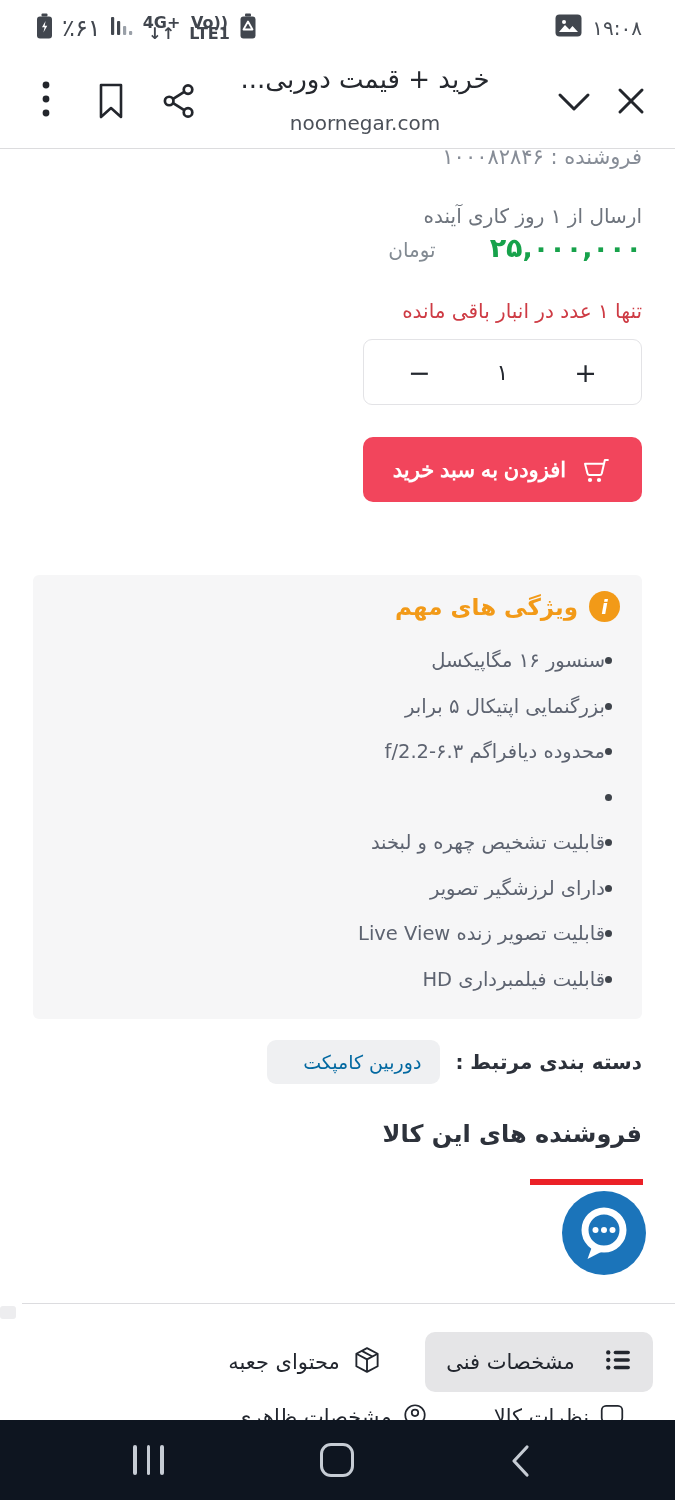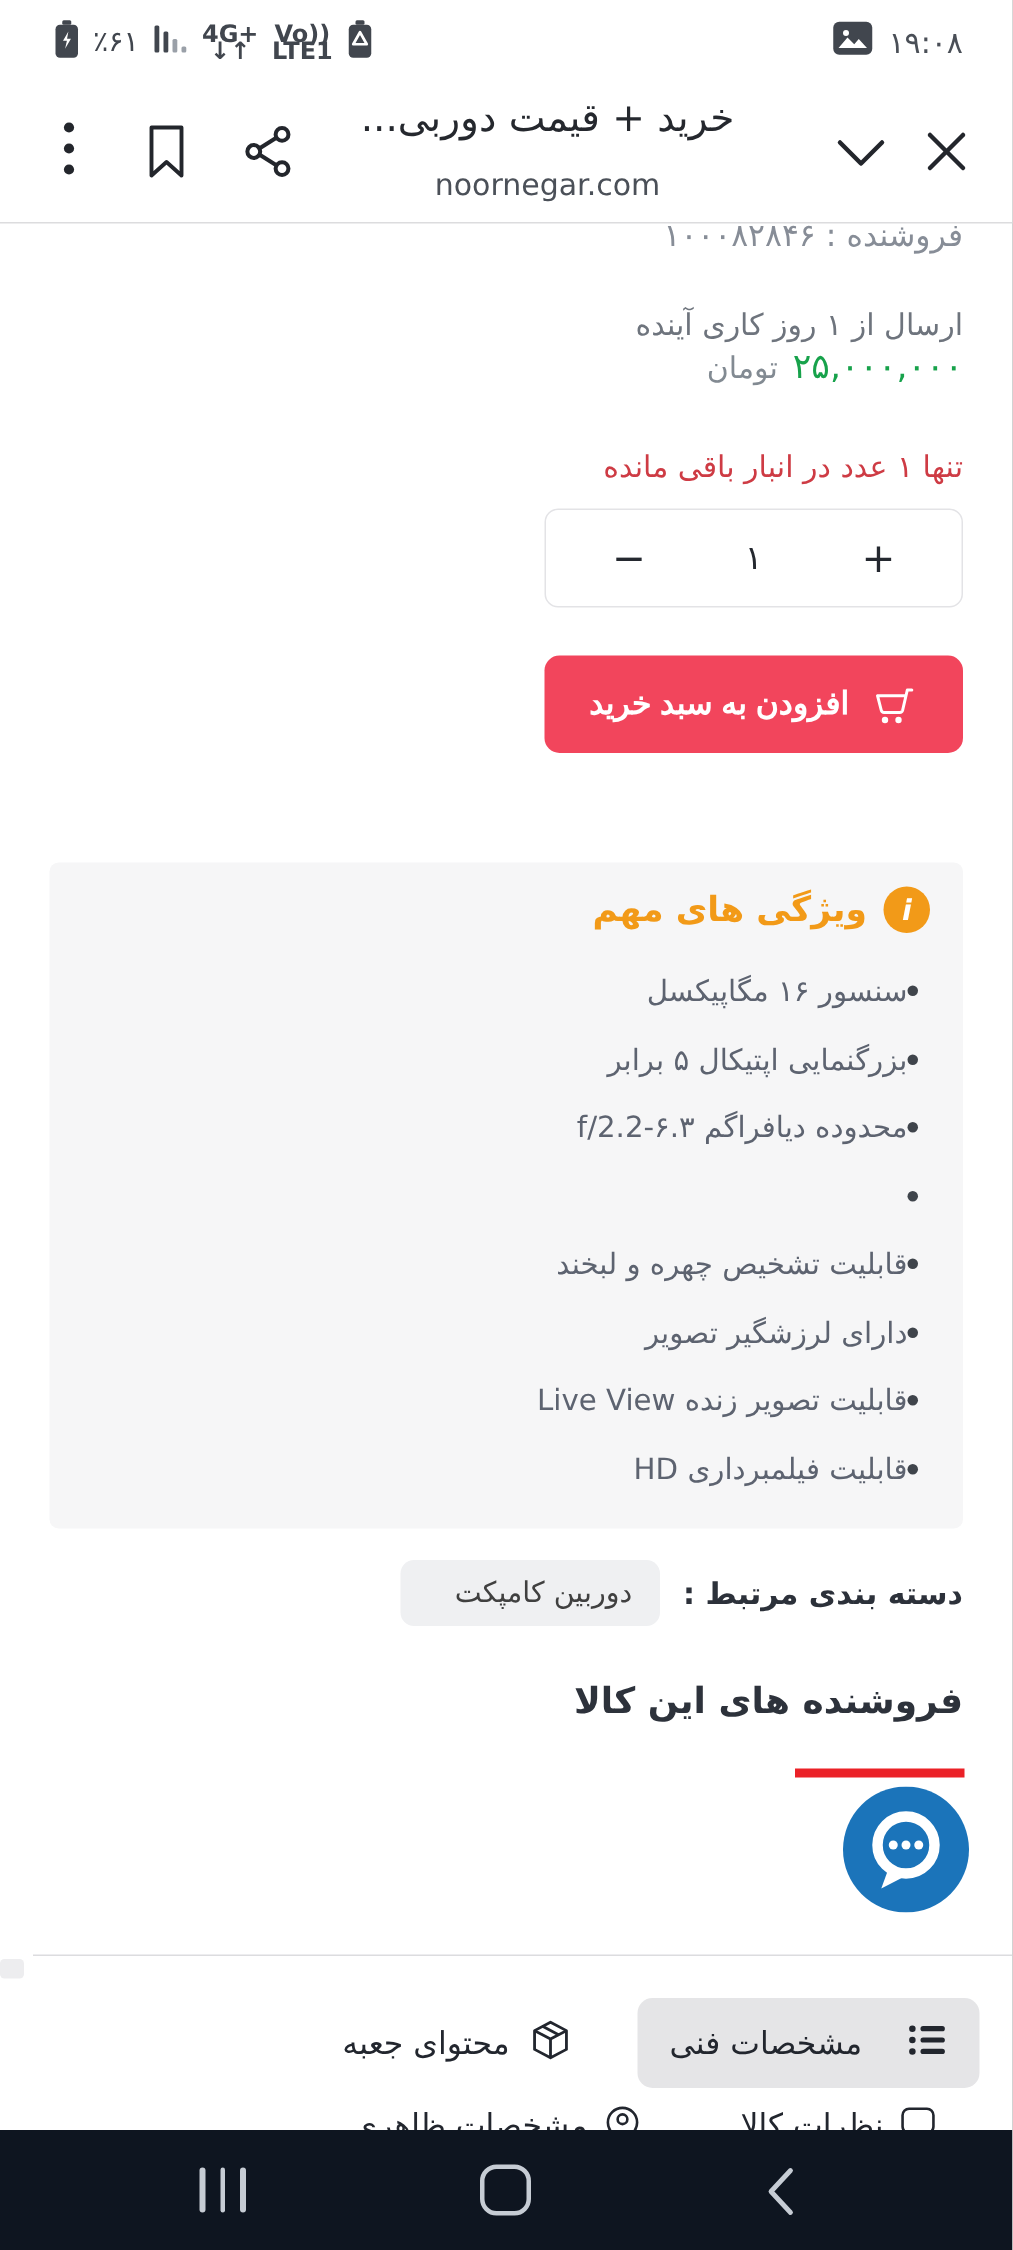--- a/index.html
+++ b/index.html
@@ -6,36 +6,36 @@
   body { background:#888; font-family:"DejaVu Sans", sans-serif; }
   .phone { position:relative; width:675px; height:1500px; background:#ffffff; overflow:hidden; margin:0 auto; }
   .abs { position:absolute; }
   .rtl { direction:rtl; }
   .flex { display:flex; align-items:center; }
 
   
   .status-bar { left:0; top:0; width:675px; height:55px; background:#fff; }
   .sb-left { left:36px; top:13px; gap:9px; }
   .sb-right { right:33px; top:14px; gap:10px;justify-content:space-between; }
-  .sb-text { font-size:19px; color:#41464e; }
+  .sb-text { font-size:24px; color:#41464e; }
   .sb-stack { display:flex; flex-direction:column; align-items:center; line-height:11px; font-size:16px; font-weight:bold; color:#41464e; }
   .sb-time { font-size:20px; color:#4a4f57; }
 
   
   .header { left:0; top:55px; width:675px; height:94px; background:#fff; border-bottom:1px solid #dcdcde; }
   .icon-btn { display:flex; align-items:center; justify-content:center; }
   .page-title { left:190px; right:135px; top:9px; text-align:center; font-size:26px; color:#25282e; }
   .page-url { left:190px; right:135px; top:56px; text-align:center; font-size:20px; color:#4b5058; }
 
   
   .seller-clip { right:33px; top:148px; height:29px; overflow:hidden; }
   .seller-text { font-size:21px; color:#878d97; margin-top:-3px; }
   .shipping { right:33px; top:204px; font-size:20px; color:#6e747d; }
   .price-row { right:33px; top:232px; direction:rtl; display:flex; align-items:baseline; gap:10px; }
-  .price-num { font-size:23px; font-weight:normal; color:#17a24b; letter-spacing:1px; }
+  .price-num { font-size:27px; font-weight:bold; color:#17a24b; letter-spacing:1px;margin-left:44px; }
   .price-cur { font-size:20px; color:#828a92; }
   .stock { right:33px; top:299px; font-size:20px; color:#ce3b44; }
 
   
   .stepper { left:363px; top:339px; width:279px; height:66px; background:#fff; border:1.5px solid #e3e3e6; border-radius:9px;
              display:flex; align-items:center; justify-content:space-between; padding:0 44px; }
   .step-sign { font-size:27px; color:#24282f; cursor:default; }
   .step-qty { font-size:22px; color:#24282f; }
 
   
@@ -236,21 +236,21 @@
         </li>
       <li class="feat-item">
           <span class="feat-bullet"></span>
           <span class="feat-text">قابلیت فیلمبرداری HD</span>
         </li>
     </ul>
   </div>
 
   <div class="abs cat-row">
     <span class="cat-label">دسته بندی مرتبط :</span>
-    <span class="cat-chip" style="color:#404040;padding-left:36px;">دوربین کامپکت</span>
+    <span class="cat-chip" style="color:#0369a1;padding-left:36px;">دوربین کامپکت</span>
   </div>
 
   <div class="abs rtl sellers-heading">فروشنده های این کالا</div>
   <div class="abs red-underline" style="background:#eb2127;"></div>
 
   <div class="abs chat-fab">
     <svg width="84" height="84" viewBox="0 0 84 84">
       <circle cx="42" cy="42" r="42" fill="#1b74ba"></circle>
       <circle cx="42" cy="39" r="19" fill="none" stroke="#ffffff" stroke-width="7"></circle>
       <path d="M31 53 L25.5 68 L42 59.5 Z" fill="#ffffff"></path>

